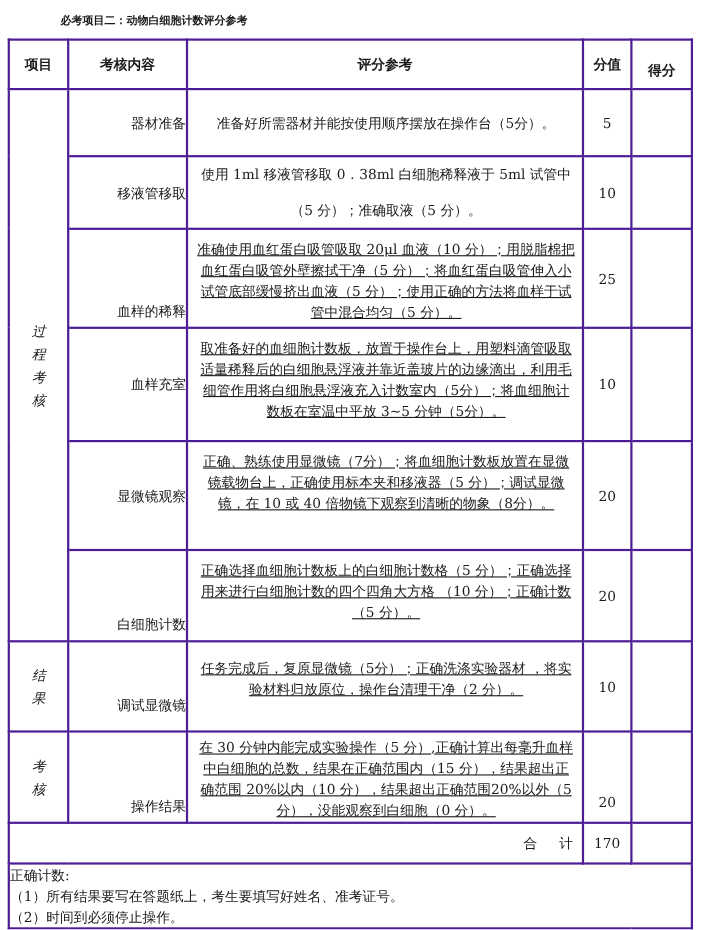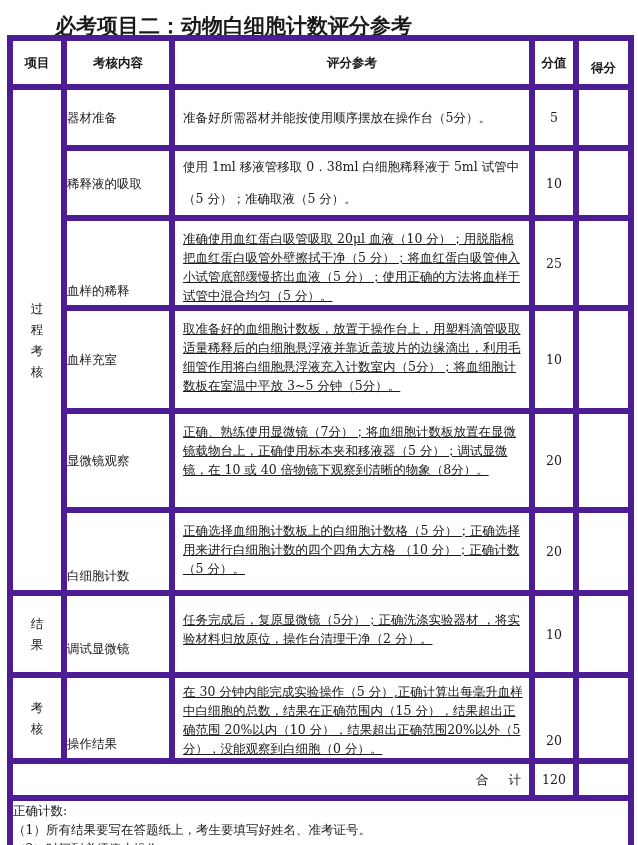--- a/index.html
+++ b/index.html
@@ -1,28 +1,28 @@
 <!DOCTYPE html>
 <html><head>
 <meta charset="utf-8">
 <style>
   html, body { margin: 0; padding: 0; background: #ffffff; }
   body { width: 638px; height: 845px; position: relative; overflow: hidden;
          font-family: "DejaVu Serif", "Liberation Serif", serif; color: #1a1a1a; }
-  .title { position: absolute; left: 55px; top: 12px; font-size: 21px; font-weight: bold;
+  .title { position: absolute; left: 55px; top: 12px; font-size: 10px; font-weight: bold;
            font-family: "DejaVu Sans", "Liberation Sans", sans-serif; letter-spacing: 0px; }
   table.grid { position: absolute; left: 7px; top: 35px; border-collapse: collapse; table-layout: fixed; }
-  table.grid td { border: 6px solid #4c1d95; padding: 0; vertical-align: middle; font-size: 12.5px; line-height: 19px; }
+  table.grid td { border: 2px solid #4c1d95; padding: 0; vertical-align: middle; font-size: 12.5px; line-height: 19px; }
   .hdr td { height: 33px; font-weight: bold; font-family: "DejaVu Sans", "Liberation Sans", sans-serif; font-size: 13px; text-align: center; }
   .hdr .h-score2 { padding-top: 10px; }
   .cat { text-align: center; vertical-align: middle; }
-  .cat span { display: block; width: 14px; margin: 0 auto; line-height: 21px; }
-  .item { text-align: left; }
+  .cat span { display: block; width: 14px; margin: 0 auto; line-height: 21px; font-style: italic; }
+  .item { text-align: right; }
   .item.bottom { vertical-align: bottom; padding-bottom: 5px; }
-  .crit { padding: 0 6px 0 8px !important; text-align: left; }
+  .crit { padding: 0 6px 0 8px !important; text-align: center; }
   .crit.spaced { line-height: 32px; }
   .crit.topish { vertical-align: top; padding-top: 8px !important; text-decoration: underline; }
   .score { text-align: center; }
   .score.bottom { vertical-align: bottom; padding-bottom: 8px; }
   .got { }
   .total-label { text-align: right; letter-spacing: 8px; }
   .total-score { text-align: center; vertical-align: top; padding-top: 6px; }
   .notes td { padding: 4px 4px 3px 4px; line-height: 18px; font-size: 12.5px; vertical-align: top; }
   .note-line { display: block; }
 </style>
@@ -52,21 +52,21 @@
     <td class="cat" rowspan="6">
       <span>过程考核</span>
     </td>
     <td class="item">器材准备</td>
     <td class="crit">准备好所需器材并能按使用顺序摆放在操作台（5分）。</td>
     <td class="score">5</td>
     <td class="got"></td>
   </tr>
 
   <tr style="height:65px">
-    <td class="item">稀释液的吸取</td>
+    <td class="item">移液管移取</td>
     <td class="crit spaced">使用 1ml 移液管移取 0．38ml 白细胞稀释液于 5ml 试管中（5 分）；准确取液（5 分）。</td>
     <td class="score">10</td>
     <td class="got"></td>
   </tr>
 
   <tr style="height:90px">
     <td class="item bottom">血样的稀释</td>
     <td class="crit topish">准确使用血红蛋白吸管吸取 20μl 血液（10 分）；用脱脂棉把血红蛋白吸管外壁擦拭干净（5 分）；将血红蛋白吸管伸入小试管底部缓慢挤出血液（5 分）；使用正确的方法将血样于试管中混合均匀（5 分）。</td>
     <td class="score">25</td>
     <td class="got"></td>
@@ -108,21 +108,21 @@
       <span>考核</span>
     </td>
     <td class="item bottom">操作结果</td>
     <td class="crit topish" style="padding-top:4px !important">在 30 分钟内能完成实验操作（5 分）,正确计算出每毫升血样中白细胞的总数，结果在正确范围内（15 分），结果超出正确范围 20%以内（10 分），结果超出正确范围20%以外（5 分），没能观察到白细胞（0 分）。</td>
     <td class="score bottom">20</td>
     <td class="got"></td>
   </tr>
 
   <tr style="height:37px">
     <td class="total-label" colspan="3">合 计</td>
-    <td class="total-score">120</td>
+    <td class="total-score">170</td>
     <td class="got"></td>
   </tr>
 
   <tr class="notes" style="height:58px">
     <td colspan="5">
       <span class="note-line">正确计数:</span>
       <span class="note-line">（1）所有结果要写在答题纸上，考生要填写好姓名、准考证号。</span>
       <span class="note-line">（2）时间到必须停止操作。</span>
     </td>
   </tr>

